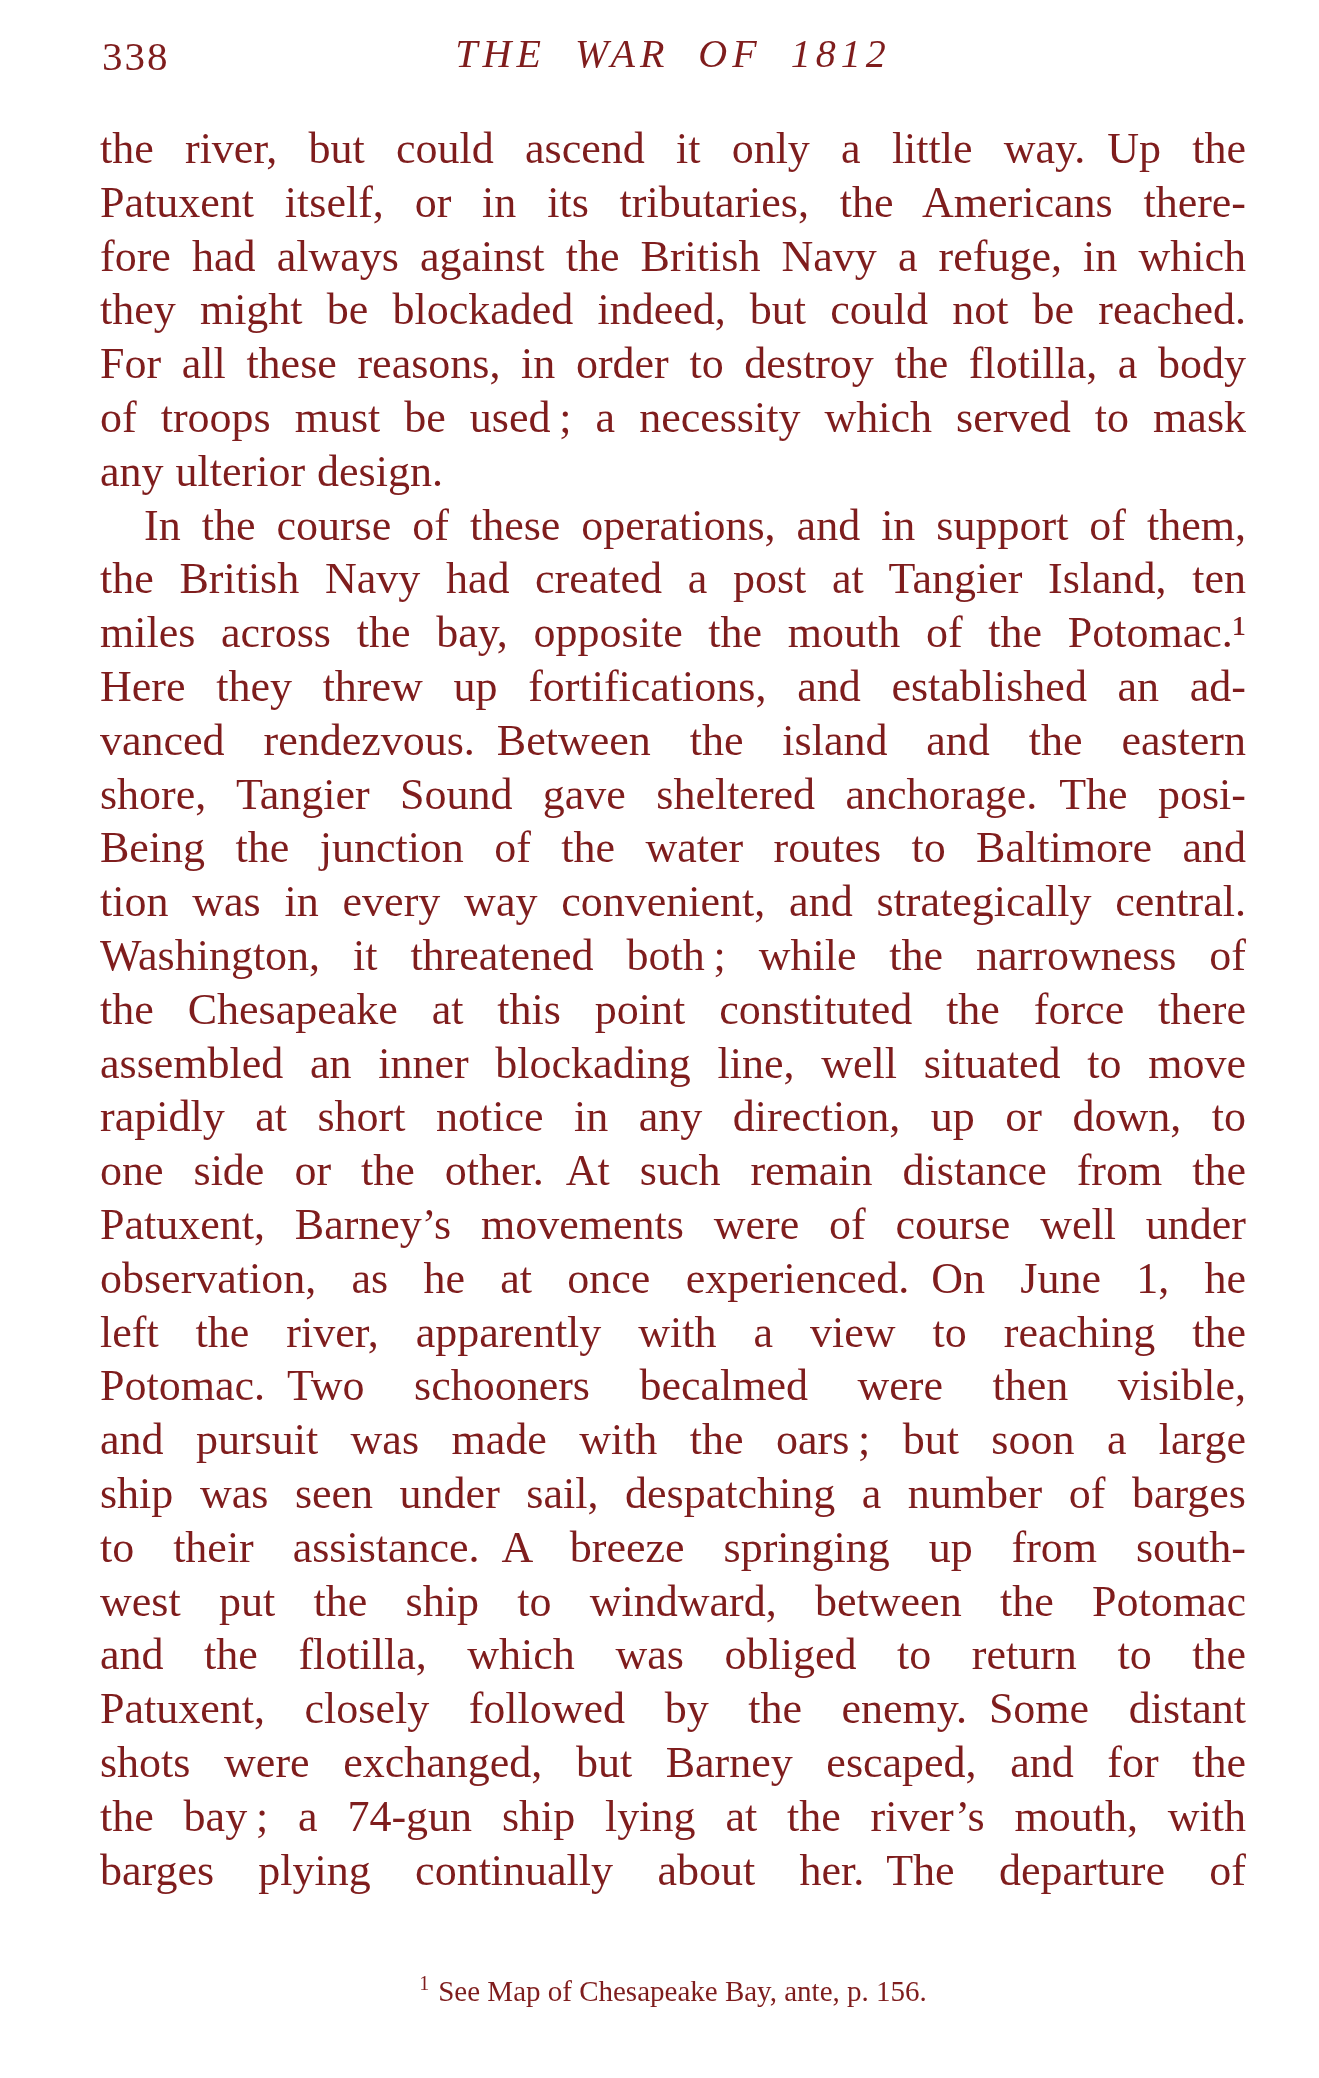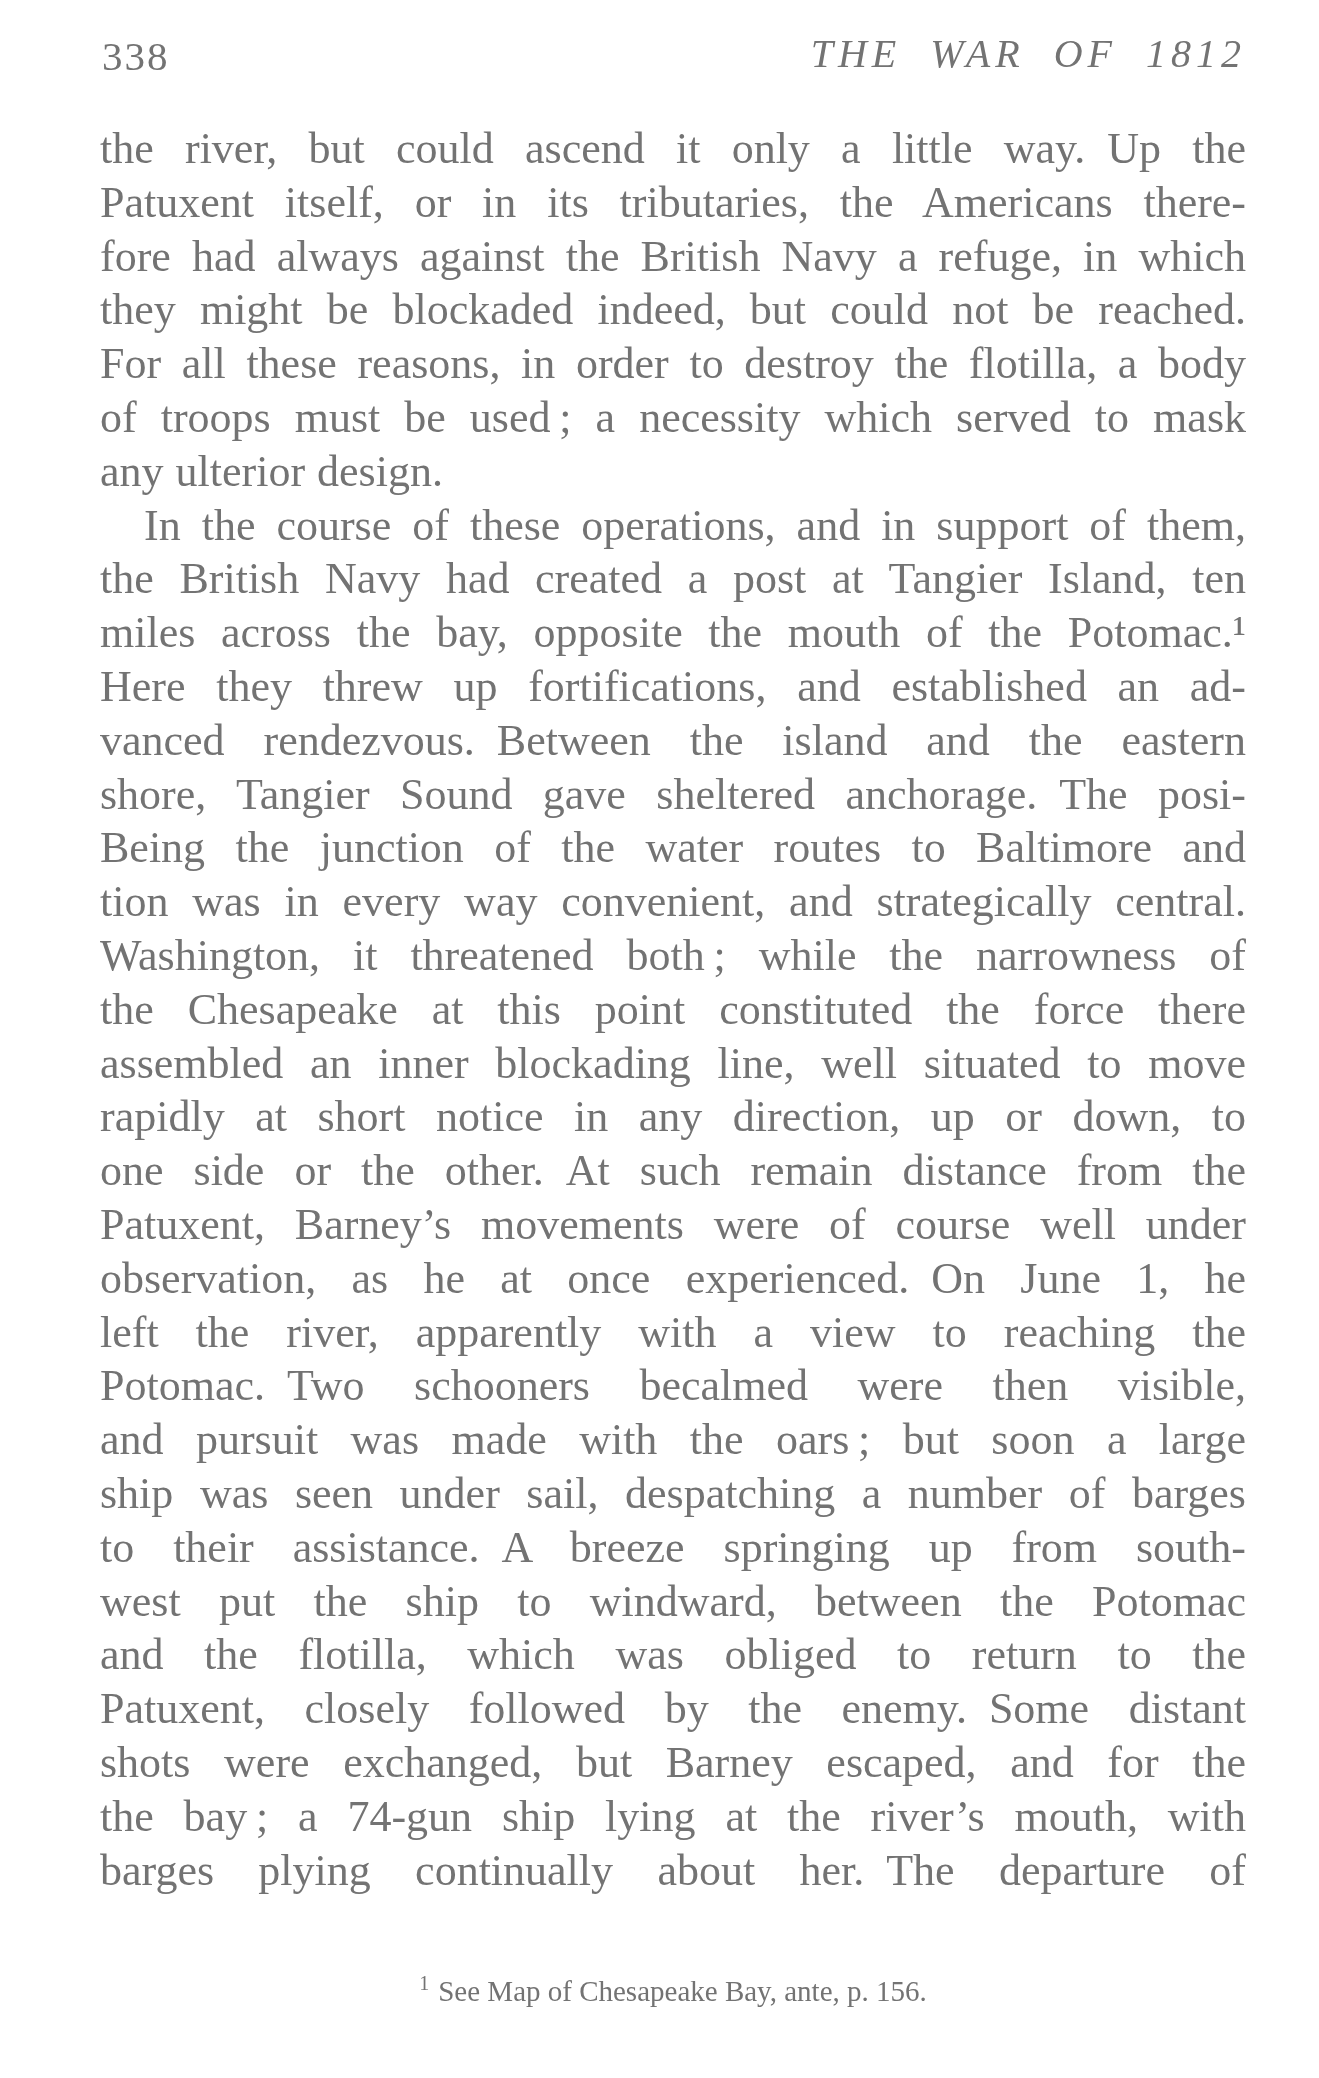--- a/index.html
+++ b/index.html
@@ -2,21 +2,21 @@
 <html><head>
 <meta charset="utf-8">
 <style>
   html, body { margin: 0; padding: 0; background: #e8e8e8; }
   .page {
     position: relative;
     width: 1319px;
     height: 2078px;
     background: #ffffff;
     font-family: "Liberation Serif", serif;
-    color: #737373;
+    color: #7f1d1d;
     overflow: hidden;
     margin: 0 auto;
   }
   .page-header {
     position: absolute;
     left: 100px;
     top: 30px;
     width: 1146px;
     height: 50px;
   }
@@ -25,21 +25,21 @@
     left: 2px;
     top: 2px;
     font-size: 41px;
     letter-spacing: 2px;
   }
   .running-title {
     position: absolute;
     left: 0;
     right: 0;
     top: 0;
-    text-align: right;
+    text-align: center;
     font-style: italic;
     font-size: 40px;
     letter-spacing: 5px;
     word-spacing: 14px;
   }
   .page-body {
     position: absolute;
     left: 100px;
     top: 122px;
     width: 1146px;

